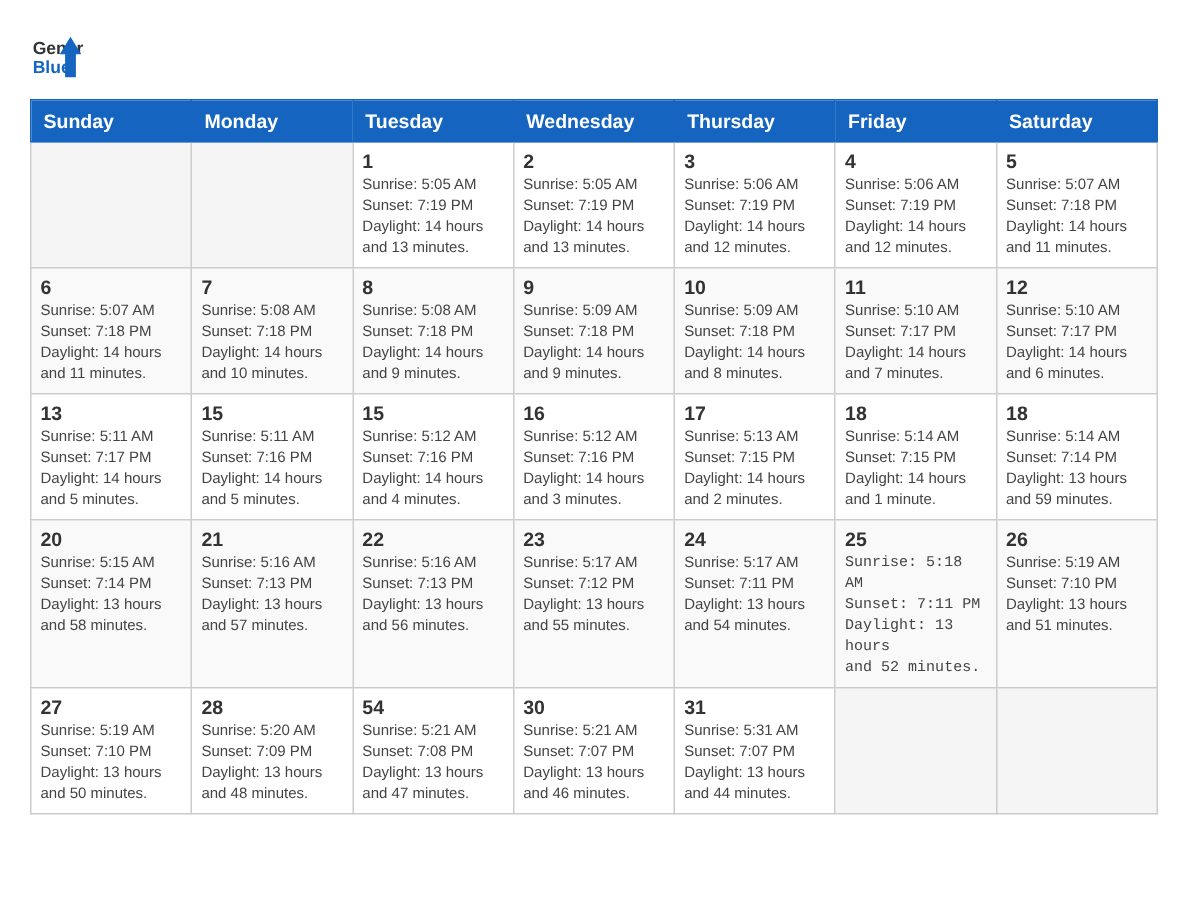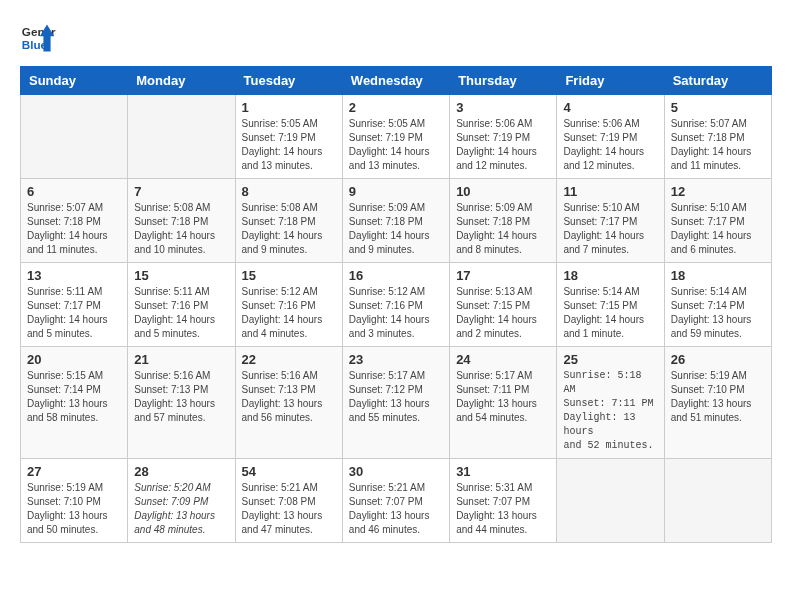--- a/index.html
+++ b/index.html
@@ -302,21 +302,21 @@
       <tr>
         <td>
           <div class="day-number">27</div>
           <div class="day-info" style="white-space: pre-line;">Sunrise: 5:19 AM
 Sunset: 7:10 PM
 Daylight: 13 hours
 and 50 minutes.</div>
         </td>
         <td>
           <div class="day-number">28</div>
-          <div class="day-info" style="white-space: pre-line; font-style: italic;">Sunrise: 5:20 AM
+          <div class="day-info" style="white-space: pre-line;">Sunrise: 5:20 AM
 Sunset: 7:09 PM
 Daylight: 13 hours
 and 48 minutes.</div>
         </td>
         <td>
           <div class="day-number">54</div>
           <div class="day-info" style="white-space: pre-line;">Sunrise: 5:21 AM
 Sunset: 7:08 PM
 Daylight: 13 hours
 and 47 minutes.</div>

